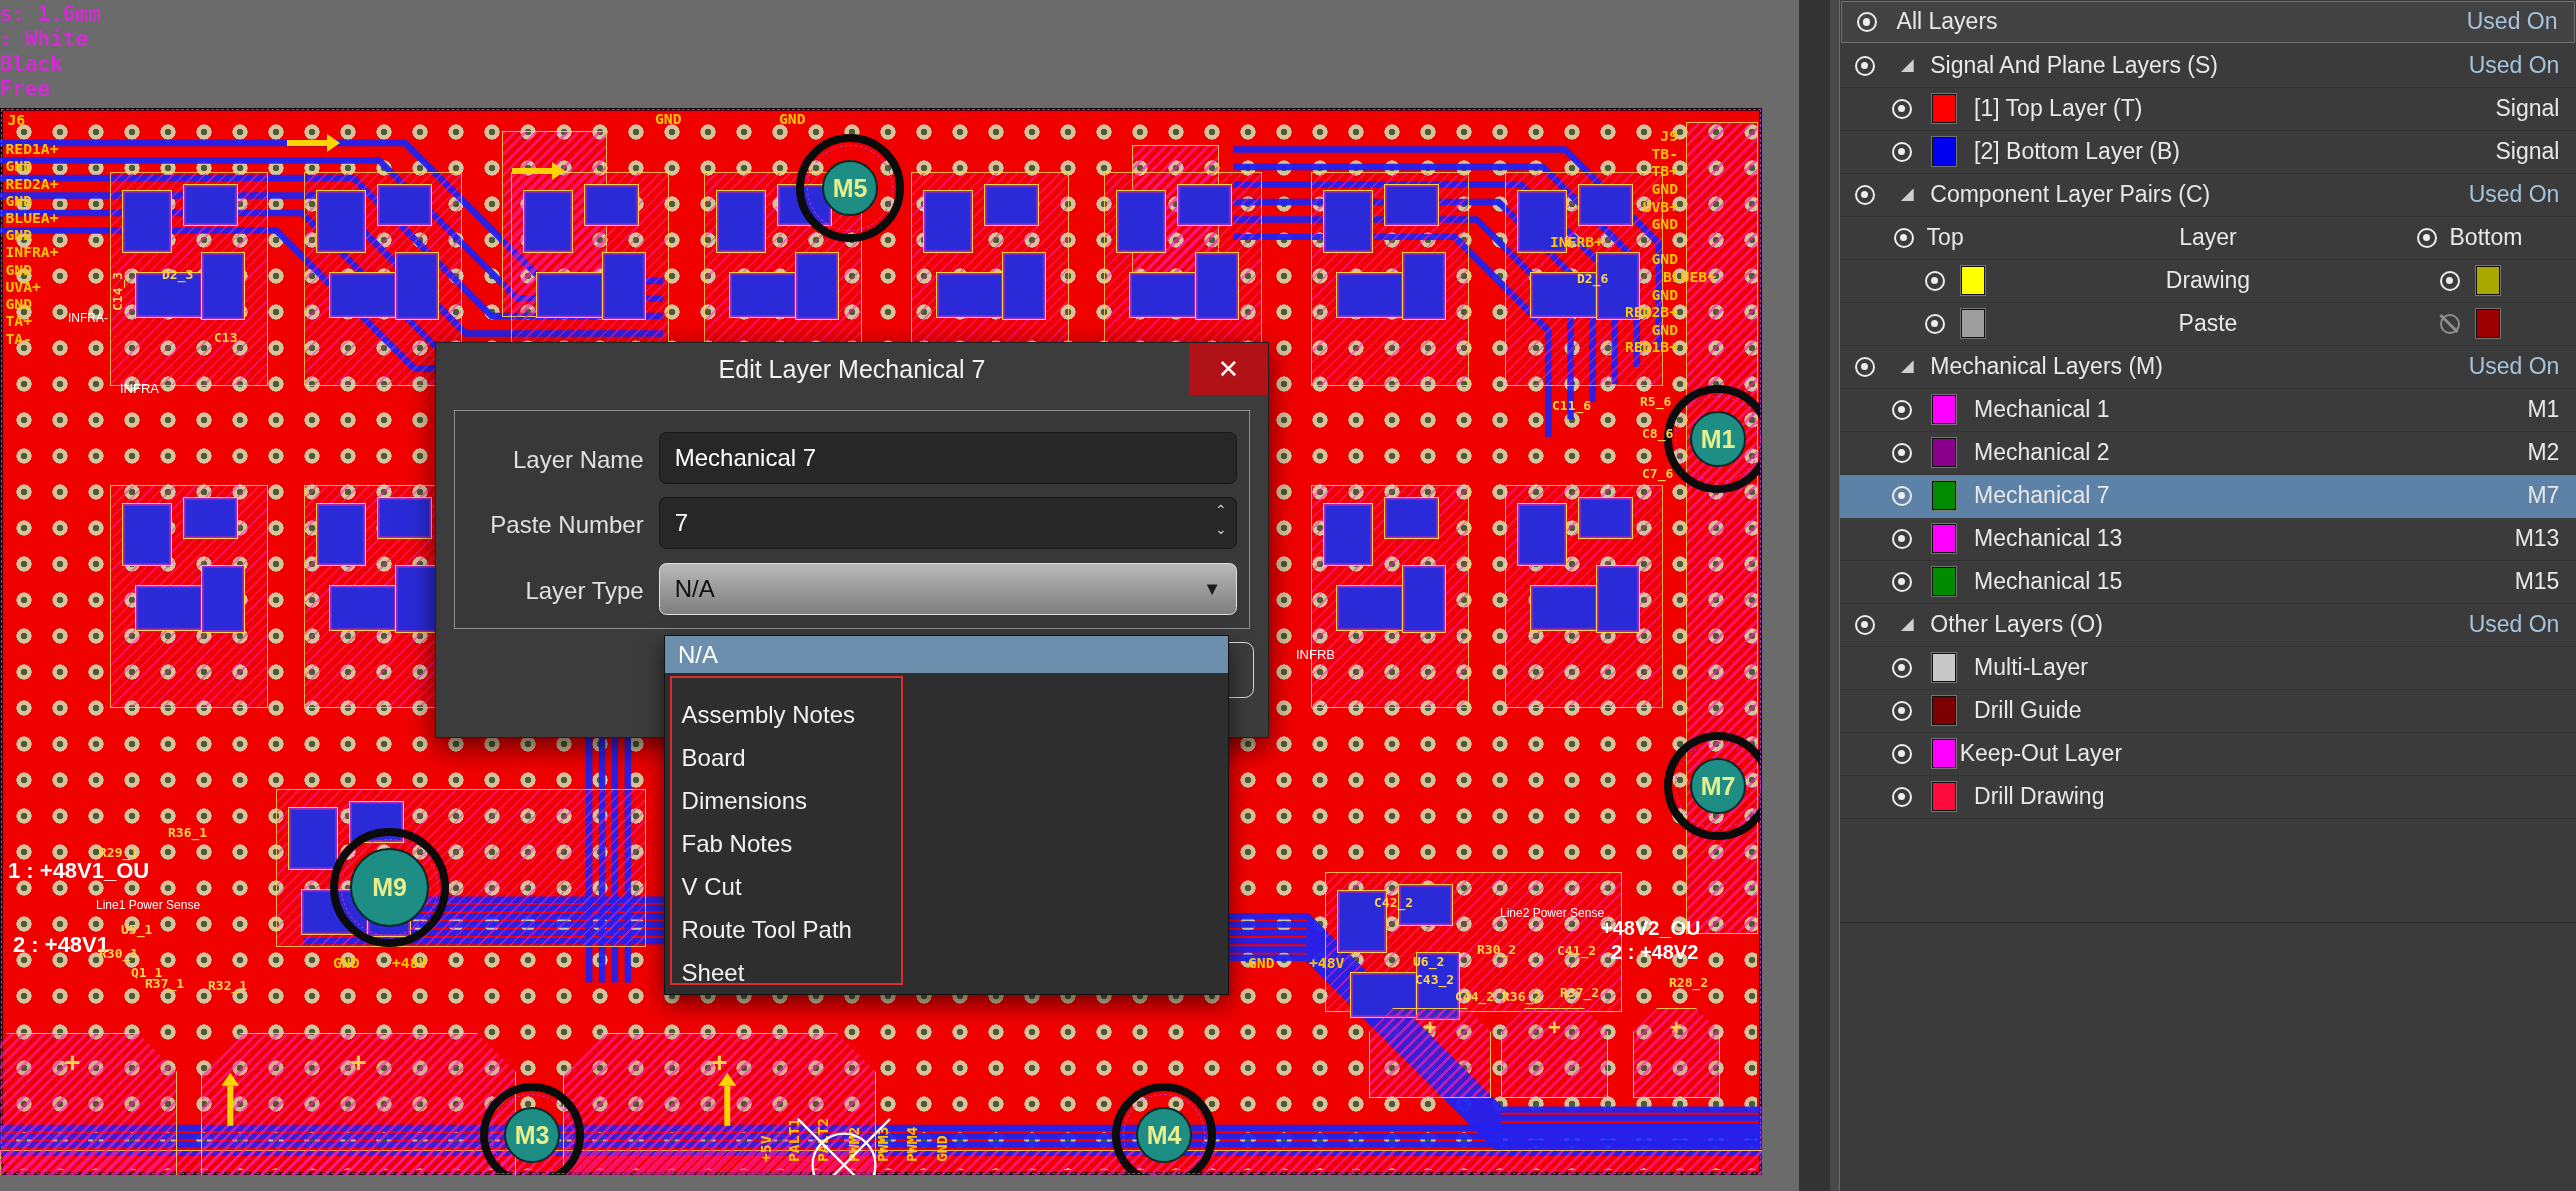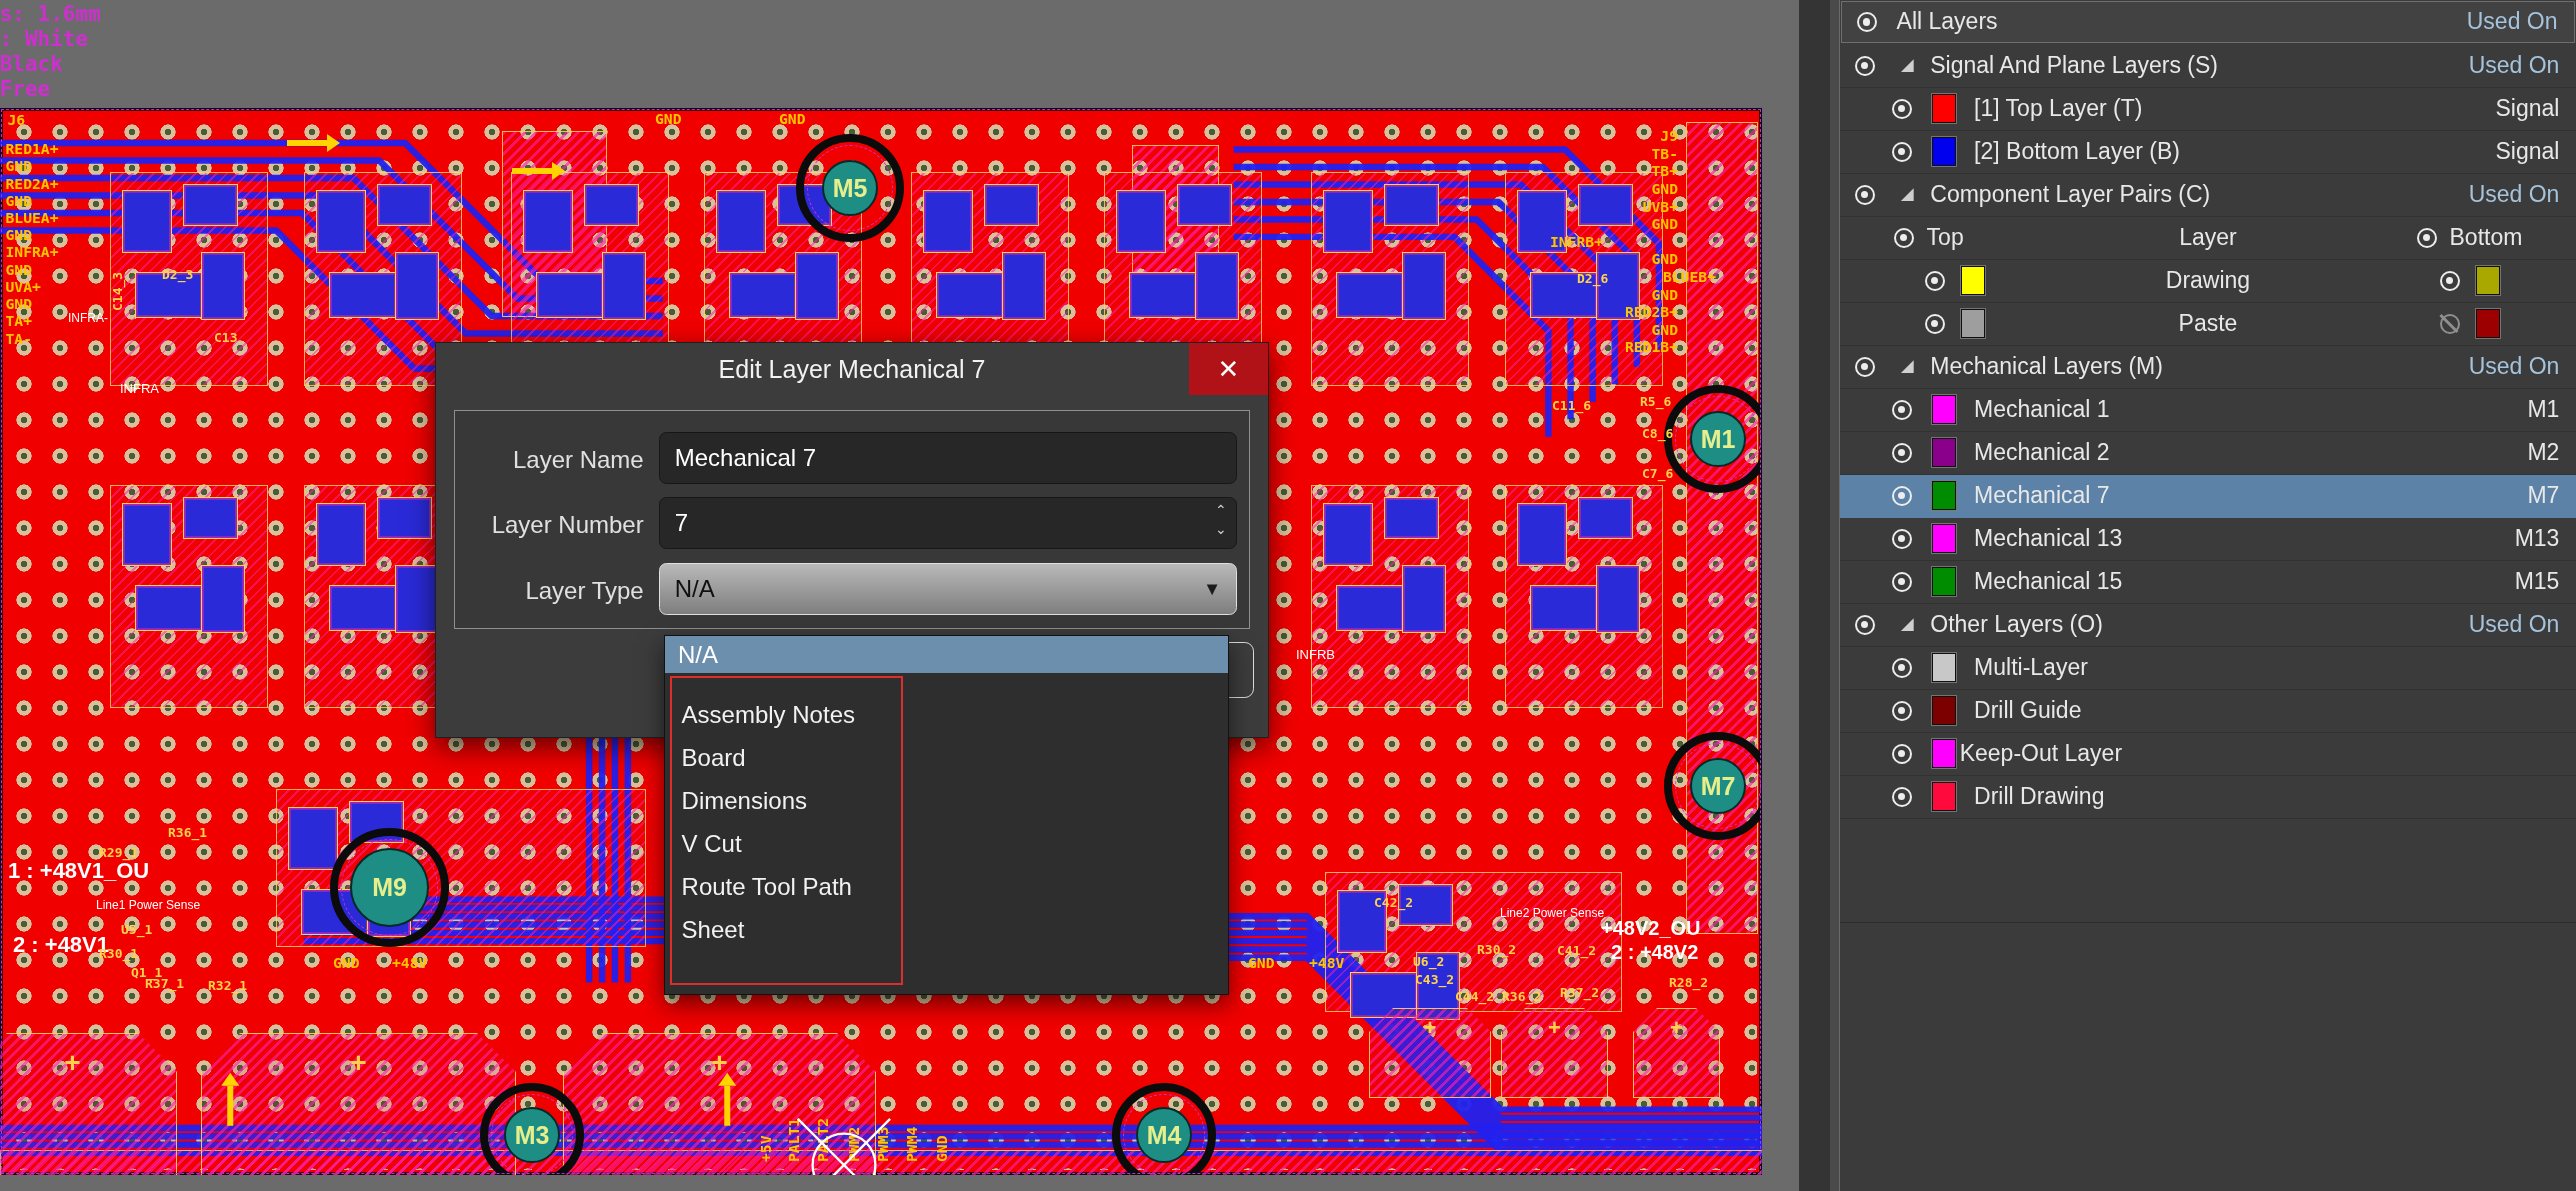--- a/index.html
+++ b/index.html
@@ -557,21 +557,21 @@
   <div id="dialog">
     <div id="dialog-title">Edit Layer Mechanical 7</div>
     <div id="dialog-close">✕</div>
     <div id="dialog-fieldset"></div>
 
     <div class="dlg-label" style="top:91px;">Layer Name</div>
     <div class="dlg-input" style="top:89px;">
       <span>Mechanical 7</span>
     </div>
 
-    <div class="dlg-label" style="top:156px;">Layer Number</div>
+    <div class="dlg-label" style="top:156px;">Paste Number</div>
     <div class="dlg-input" style="top:154px;">
       <span>7</span>
       <span class="spin">
           <span>⌃</span>
           <span>⌄</span>
         </span>
     </div>
 
     <div class="dlg-label" style="top:222px;">Layer Type</div>
     <div class="dlg-input" id="combo-layer-type" style="top:220px;">
@@ -581,20 +581,21 @@
 
     <div id="ok-fragment"></div>
   </div>
 
   <div id="type-dropdown">
     <div id="dd-selected" style="background: rgb(109, 143, 174);">N/A</div>
     <div id="dd-items" style="padding-top: 20px;">
         <div class="dd-item">Assembly Notes</div>
         <div class="dd-item">Board</div>
         <div class="dd-item">Dimensions</div>
+        <div class="dd-item">Fab Notes</div>
         <div class="dd-item">V Cut</div>
         <div class="dd-item">Route Tool Path</div>
         <div class="dd-item">Sheet</div>
       </div>
     <div id="dd-annotation" style="border-color: rgb(221, 46, 46);"></div>
   </div>
 
 </div>
 
 

